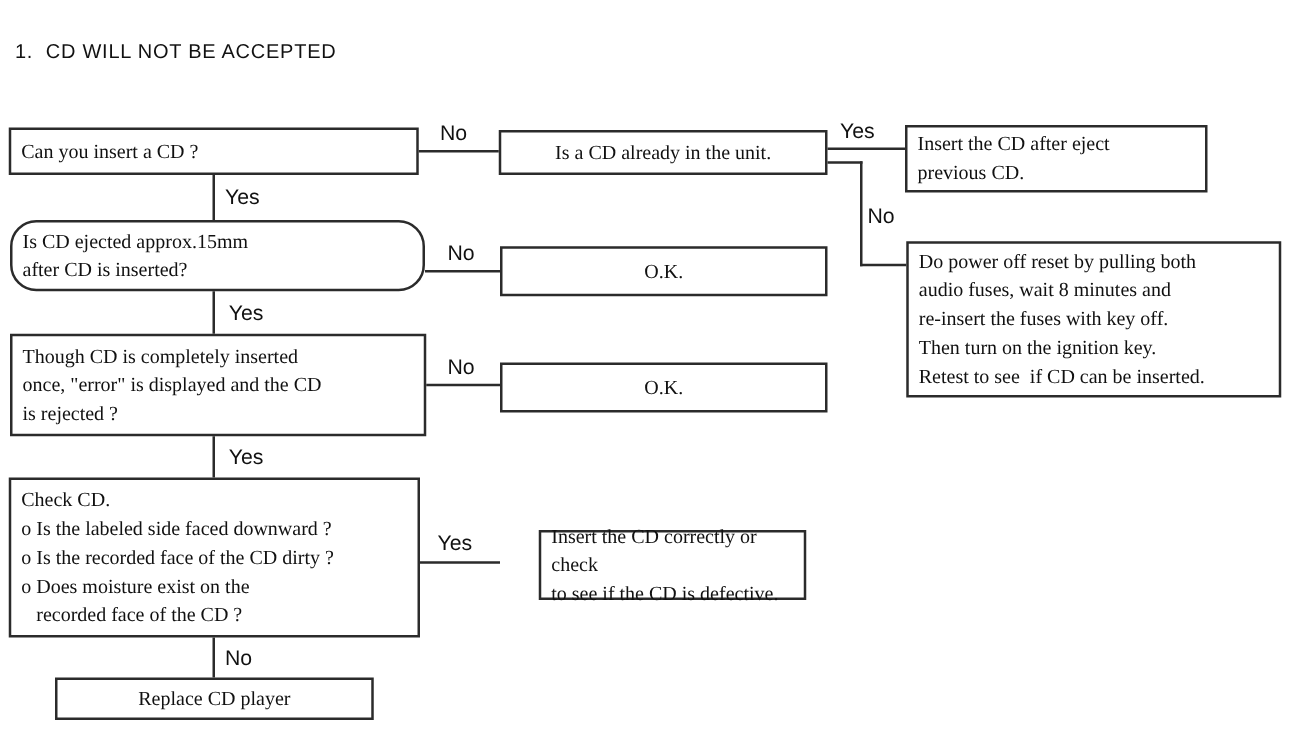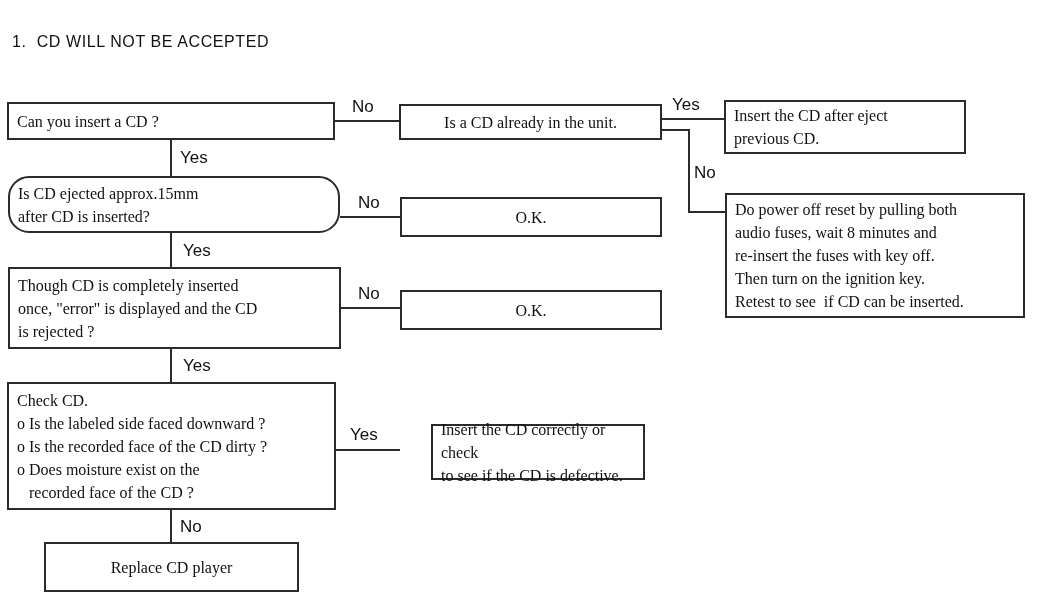--- a/index.html
+++ b/index.html
@@ -94,21 +94,21 @@
 
   <div class="node left" style="left:7px; top:382px; width:329px; height:128px;">Check CD.
 o Is the labeled side faced downward ?
 o Is the recorded face of the CD dirty ?
 o Does moisture exist on the
    recorded face of the CD ?</div>
 
   <div class="node left" style="left:400px; top:424px; width:214px; height:56px;margin-left:31px;">Insert the CD correctly or check
 to see if the CD is defective.</div>
 
-  <div class="node center" style="left:44px; top:542px; width:255px; height:50px;">Replace CD player</div>
+  <div class="node center" style="left:44px; top:542px; width:255px; height:34px;">Replace CD player</div>
 
   <div class="hline" style="left:335px; top:120px; width:64px;"></div>
   <div class="edge-label" style="left:352px; top:97px;">No</div>
 
   <div class="hline" style="left:662px; top:118px; width:62px;"></div>
   <div class="edge-label" style="left:672px; top:95px;">Yes</div>
 
   <div class="hline" style="left:662px; top:129px; width:28px;"></div>
   <div class="vline" style="left:688px; top:129px; height:84px;"></div>
   <div class="hline" style="left:688px; top:211px; width:37px;"></div>

